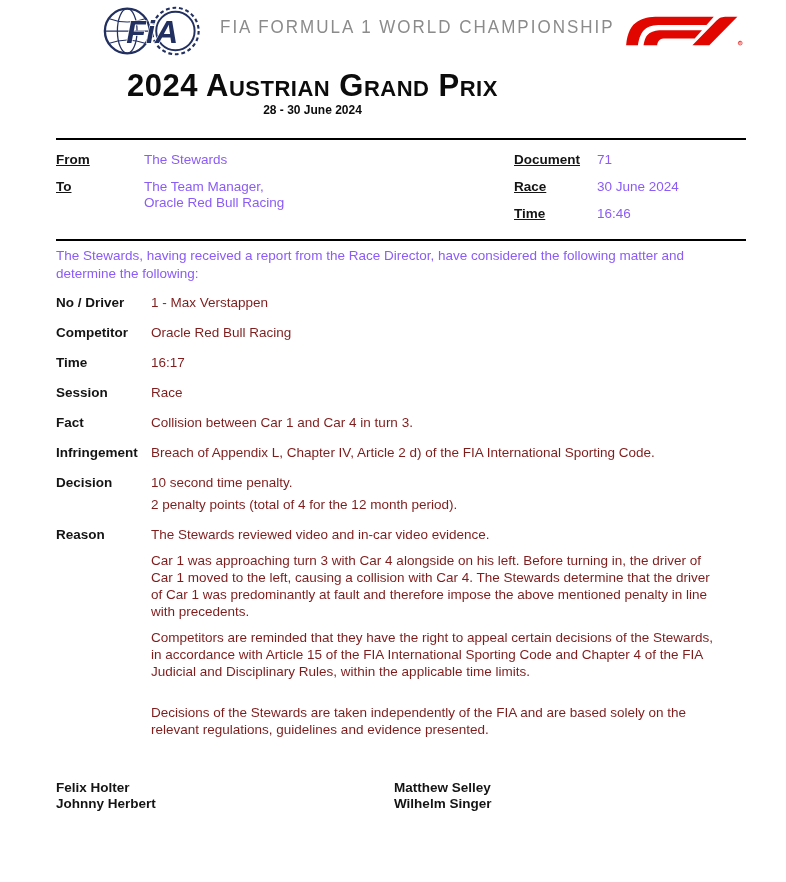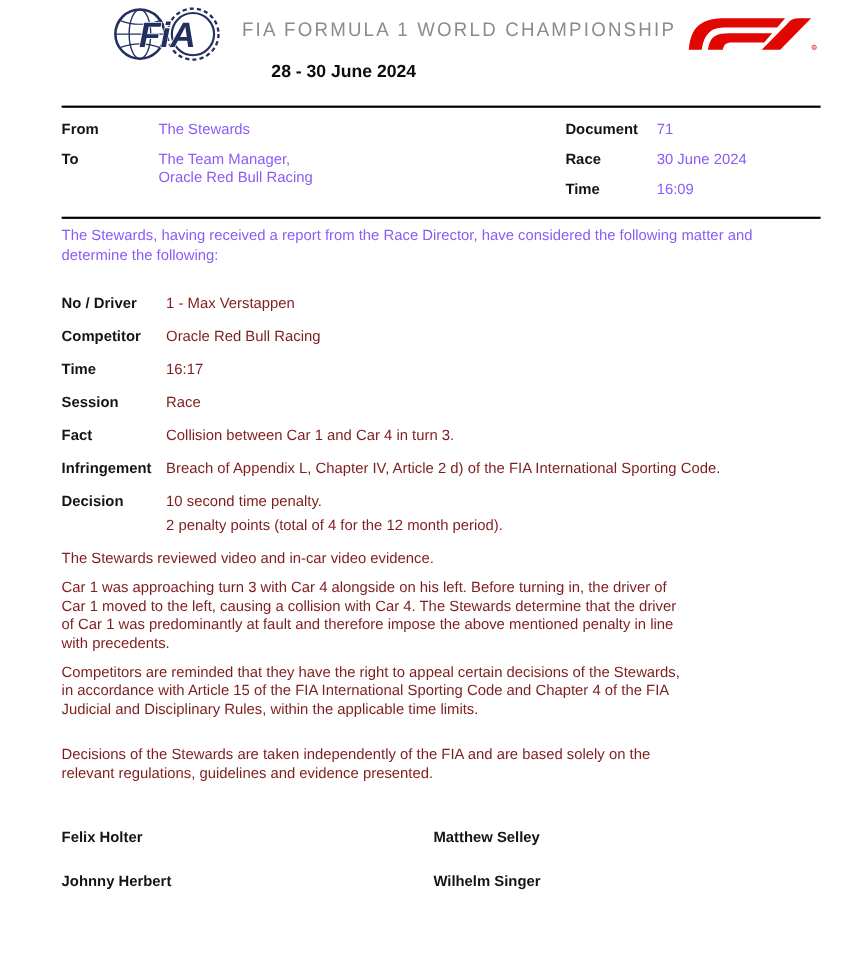--- a/index.html
+++ b/index.html
@@ -26,63 +26,63 @@
   }
   .f1-logo { width: 118px; height: 34px; flex: 0 0 auto; }
 
   .event-title {
     margin-top: 14px; text-align: center;
     font-variant: small-caps;
     font-size: 31px; font-weight: bold; color: #0c0c0c;
     letter-spacing: 0.5px; line-height: 32px;
   }
   .event-dates {
-    text-align: center; font-size: 16px; font-weight: bold;
+    text-align: center; font-size: 12px; font-weight: bold;
     color: #0c0c0c; margin-top: 1px;
   }
 
   
   .content { margin: 0 40px 0 56px; width: 690px; }
 
   
   .meta {
     margin-top: 21px;
     border-top: 2px solid #000;
     border-bottom: 2px solid #000;
     padding: 12px 0 17px 0;
     display: flex;
   }
   .meta-col-left  { flex: 0 0 458px; }
   .meta-col-right { flex: 1; }
   .meta-row { display: flex; margin-bottom: 11px; font-size: 13.5px; line-height: 16px; }
   .meta-row:last-child { margin-bottom: 0; }
   .meta-col-left  .meta-label { flex: 0 0 88px; }
   .meta-col-right .meta-label { flex: 0 0 83px; }
-  .meta-label { font-weight: bold; color: #141414; }
+  .meta-label { font-weight: bold; color: #141414; text-decoration: underline; }
   .meta-value { color: #8b5cf6; }
 
   
   .intro {
     margin-top: 6px; font-size: 13.5px; line-height: 18px;
     max-width: 648px; color: #8b5cf6;
   }
-  .details { margin-top: 26px; }
+  .details { margin-top: 11px; }
   .d-row { display: flex; margin-bottom: 13px; font-size: 13.5px; line-height: 17px; }
   .d-label { flex: 0 0 95px; font-weight: bold; color: #141414; }
   .d-value { flex: 1; color: #7f1d1d; }
   .d-value .line { margin-bottom: 5px; }
   .d-value .line:last-child { margin-bottom: 0; }
   .d-value p { margin-bottom: 9px; max-width: 572px; }
   .d-value p:last-child { margin-bottom: 0; }
   .d-value p.note { margin-top: 24px; }
 
   
   .sig-grid {
     display: grid; grid-template-columns: 338px 1fr;
-    row-gap: 24px; margin-top: 42px;
+    margin-top: 42px;
     font-size: 13.5px; font-weight: bold; color: #141414; line-height: 16px;
   }
 </style>
 </head>
 <body>
 
 <div class="page">
 
   <div class="logo-row">
     <svg class="fia-logo" viewBox="0 0 120 56" aria-hidden="true">
@@ -103,20 +103,21 @@
 
     <svg class="f1-logo" viewBox="0 0 210 55" aria-hidden="true">
       <path d="M2 53 C4 30 11 17 23 10 C32 4.5 43 2 60 2 L158 2 L145 17 L64 17 C50 17 42 19 36 24 C29 30 25 39 23 53 Z" fill="#e10600"></path>
       <path d="M33 53 C35 41 38 35 44 31 C50 27 58 26 68 26 L137 26 L124 41 L72 41 C62 41 59 44 57 53 Z" fill="#e10600"></path>
       <path d="M120 53 L163 9 C168 3.5 173 2 181 2 L200 2 L150 53 Z" fill="#e10600"></path>
       <circle cx="205" cy="49" r="3.4" fill="none" stroke="#e10600" stroke-width="1.2"></circle>
       <text x="205" y="51.5" text-anchor="middle" font-size="5.5" fill="#e10600" font-family="'Liberation Sans',sans-serif">R</text>
     </svg>
   </div>
 
+  <div class="event-title">2024 Austrian Grand Prix</div>
   <div class="event-dates">28 - 30 June 2024</div>
 
   <div class="content">
 
     <div class="meta">
       <div class="meta-col-left">
         <div class="meta-row">
           <span class="meta-label">From</span>
           <span class="meta-value">The Stewards</span>
         </div>
@@ -132,21 +133,21 @@
         <div class="meta-row">
           <span class="meta-label">Document</span>
           <span class="meta-value">71</span>
         </div>
         <div class="meta-row">
           <span class="meta-label">Race</span>
           <span class="meta-value">30 June 2024</span>
         </div>
         <div class="meta-row">
           <span class="meta-label">Time</span>
-          <span class="meta-value">16:09</span>
+          <span class="meta-value">16:46</span>
         </div>
       </div>
     </div>
 
     <p class="intro">The Stewards, having received a report from the Race Director, have considered the following matter and determine the following:</p>
 
     <div class="details">
 
       <div class="d-row">
         <span class="d-label">No / Driver</span>
@@ -180,20 +181,21 @@
 
       <div class="d-row">
         <span class="d-label">Decision</span>
         <span class="d-value">
           <div class="line">10 second time penalty.</div>
           <div class="line">2 penalty points (total of 4 for the 12 month period).</div>
         </span>
       </div>
 
       <div class="d-row">
+        <span class="d-label">Reason</span>
         <span class="d-value">
           <p>The Stewards reviewed video and in-car video evidence.</p>
           <p>Car 1 was approaching turn 3 with Car 4 alongside on his left. Before turning in, the driver of Car 1 moved to the left, causing a collision with Car 4. The Stewards determine that the driver of Car 1 was predominantly at fault and therefore impose the above mentioned penalty in line with precedents.</p>
           <p>Competitors are reminded that they have the right to appeal certain decisions of the Stewards, in accordance with Article 15 of the FIA International Sporting Code and Chapter 4 of the FIA Judicial and Disciplinary Rules, within the applicable time limits.</p>
           <p class="note">Decisions of the Stewards are taken independently of the FIA and are based solely on the relevant regulations, guidelines and evidence presented.</p>
         </span>
       </div>
 
     </div>
 

